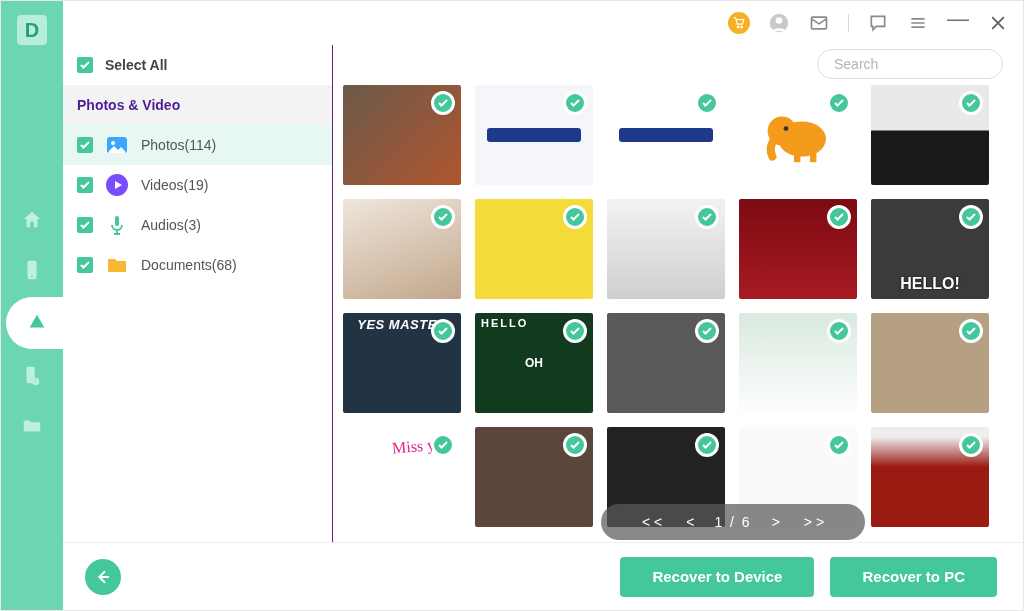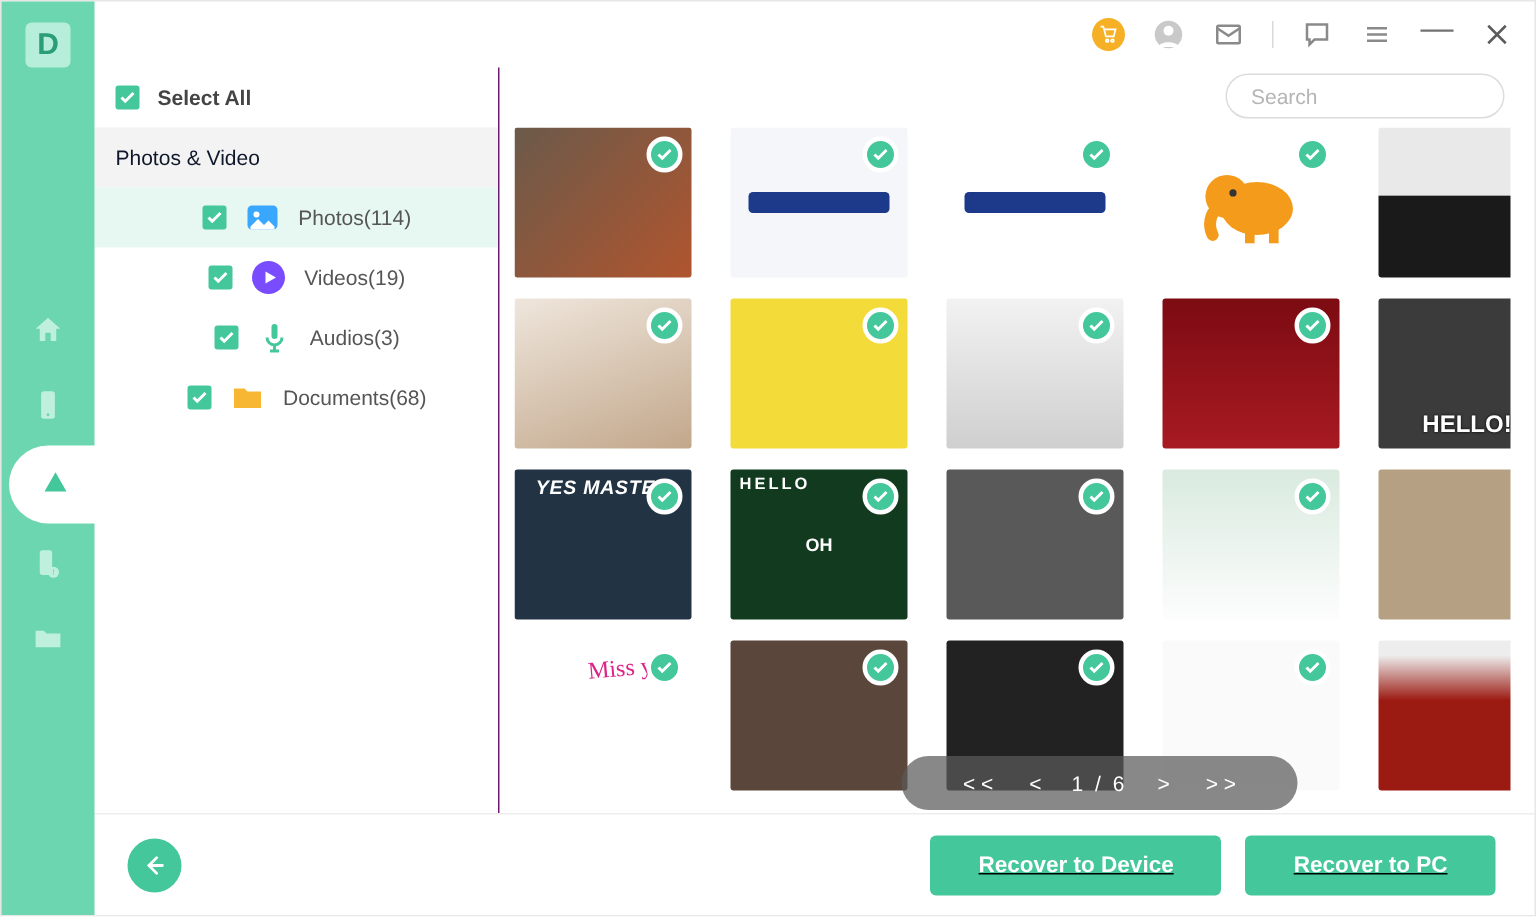--- a/index.html
+++ b/index.html
@@ -62,24 +62,24 @@
     width: 270px; border-right: 1px solid #701a75;
     display: flex; flex-direction: column;
     color: #555;
   }
   .sidebar .row {
     display: flex; align-items: center; gap: 12px;
     height: 40px; padding-left: 14px; font-size: 14px;
   }
   .sidebar .select-all { font-weight: 600; color: #444; }
   .sidebar .section-header {
-    background: #f3f3f3; color: #0f172a; font-weight: 400;
+    background: #f3f3f3; color: #4c1d95; font-weight: 700;
     height: 40px;
   }
-  .sidebar .item { cursor: pointer; justify-content: center; }
+  .sidebar .item { cursor: pointer; }
   .sidebar .row.active { background: #e7f7f1; }
   .cbx {
     width: 16px; height: 16px; border-radius: 2px;
     background: #44c79a; display: flex; align-items: center; justify-content: center;
     flex-shrink: 0;
   }
   .cbx svg { width: 12px; height: 12px; fill: #fff; }
   .caticon { width: 24px; height: 24px; display: flex; align-items: center; justify-content: center; flex-shrink: 0; }
   .caticon svg { width: 24px; height: 24px; }
 
@@ -96,21 +96,21 @@
     border: none; outline: none; flex: 1; font-size: 14px; color: #c2410c;
     background: transparent;
   }
   .search input::placeholder { color: #b5b5b5; }
 
   .grid {
     flex: 1; overflow: hidden;
     display: grid;
     grid-template-columns: repeat(5, 118px);
     grid-auto-rows: 100px;
-    gap: 14px 26px;
+    gap: 14px 14px;
     justify-content: start;
     align-content: start;
     position: relative;
   }
   .thumb {
     width: 118px; height: 100px; position: relative;
     border-radius: 2px; overflow: hidden;
     background: #d0d0d0;
     cursor: pointer;
   }
@@ -182,21 +182,20 @@
     color:#fff; font-size:14px; gap:16px;
   }
   .pager span.btn { cursor:pointer; padding:0 4px; }
   .pager .pg { letter-spacing: 2px; }
 
   
   .footer {
     height: 68px; display:flex; align-items:center;
     padding: 0 26px 0 22px; gap: 16px;
     border-top: 1px solid #eee;
-    text-decoration: underline;
   }
   .back-btn {
     width: 36px; height:36px; border-radius:50%;
     background:#44c79a; display:flex;align-items:center;justify-content:center;
     cursor:pointer;
   }
   .back-btn svg{ width:18px;height:18px; fill:#fff;}
   .footer .sp { flex:1; }
   .btn-primary {
     height: 40px; padding: 0 32px;

